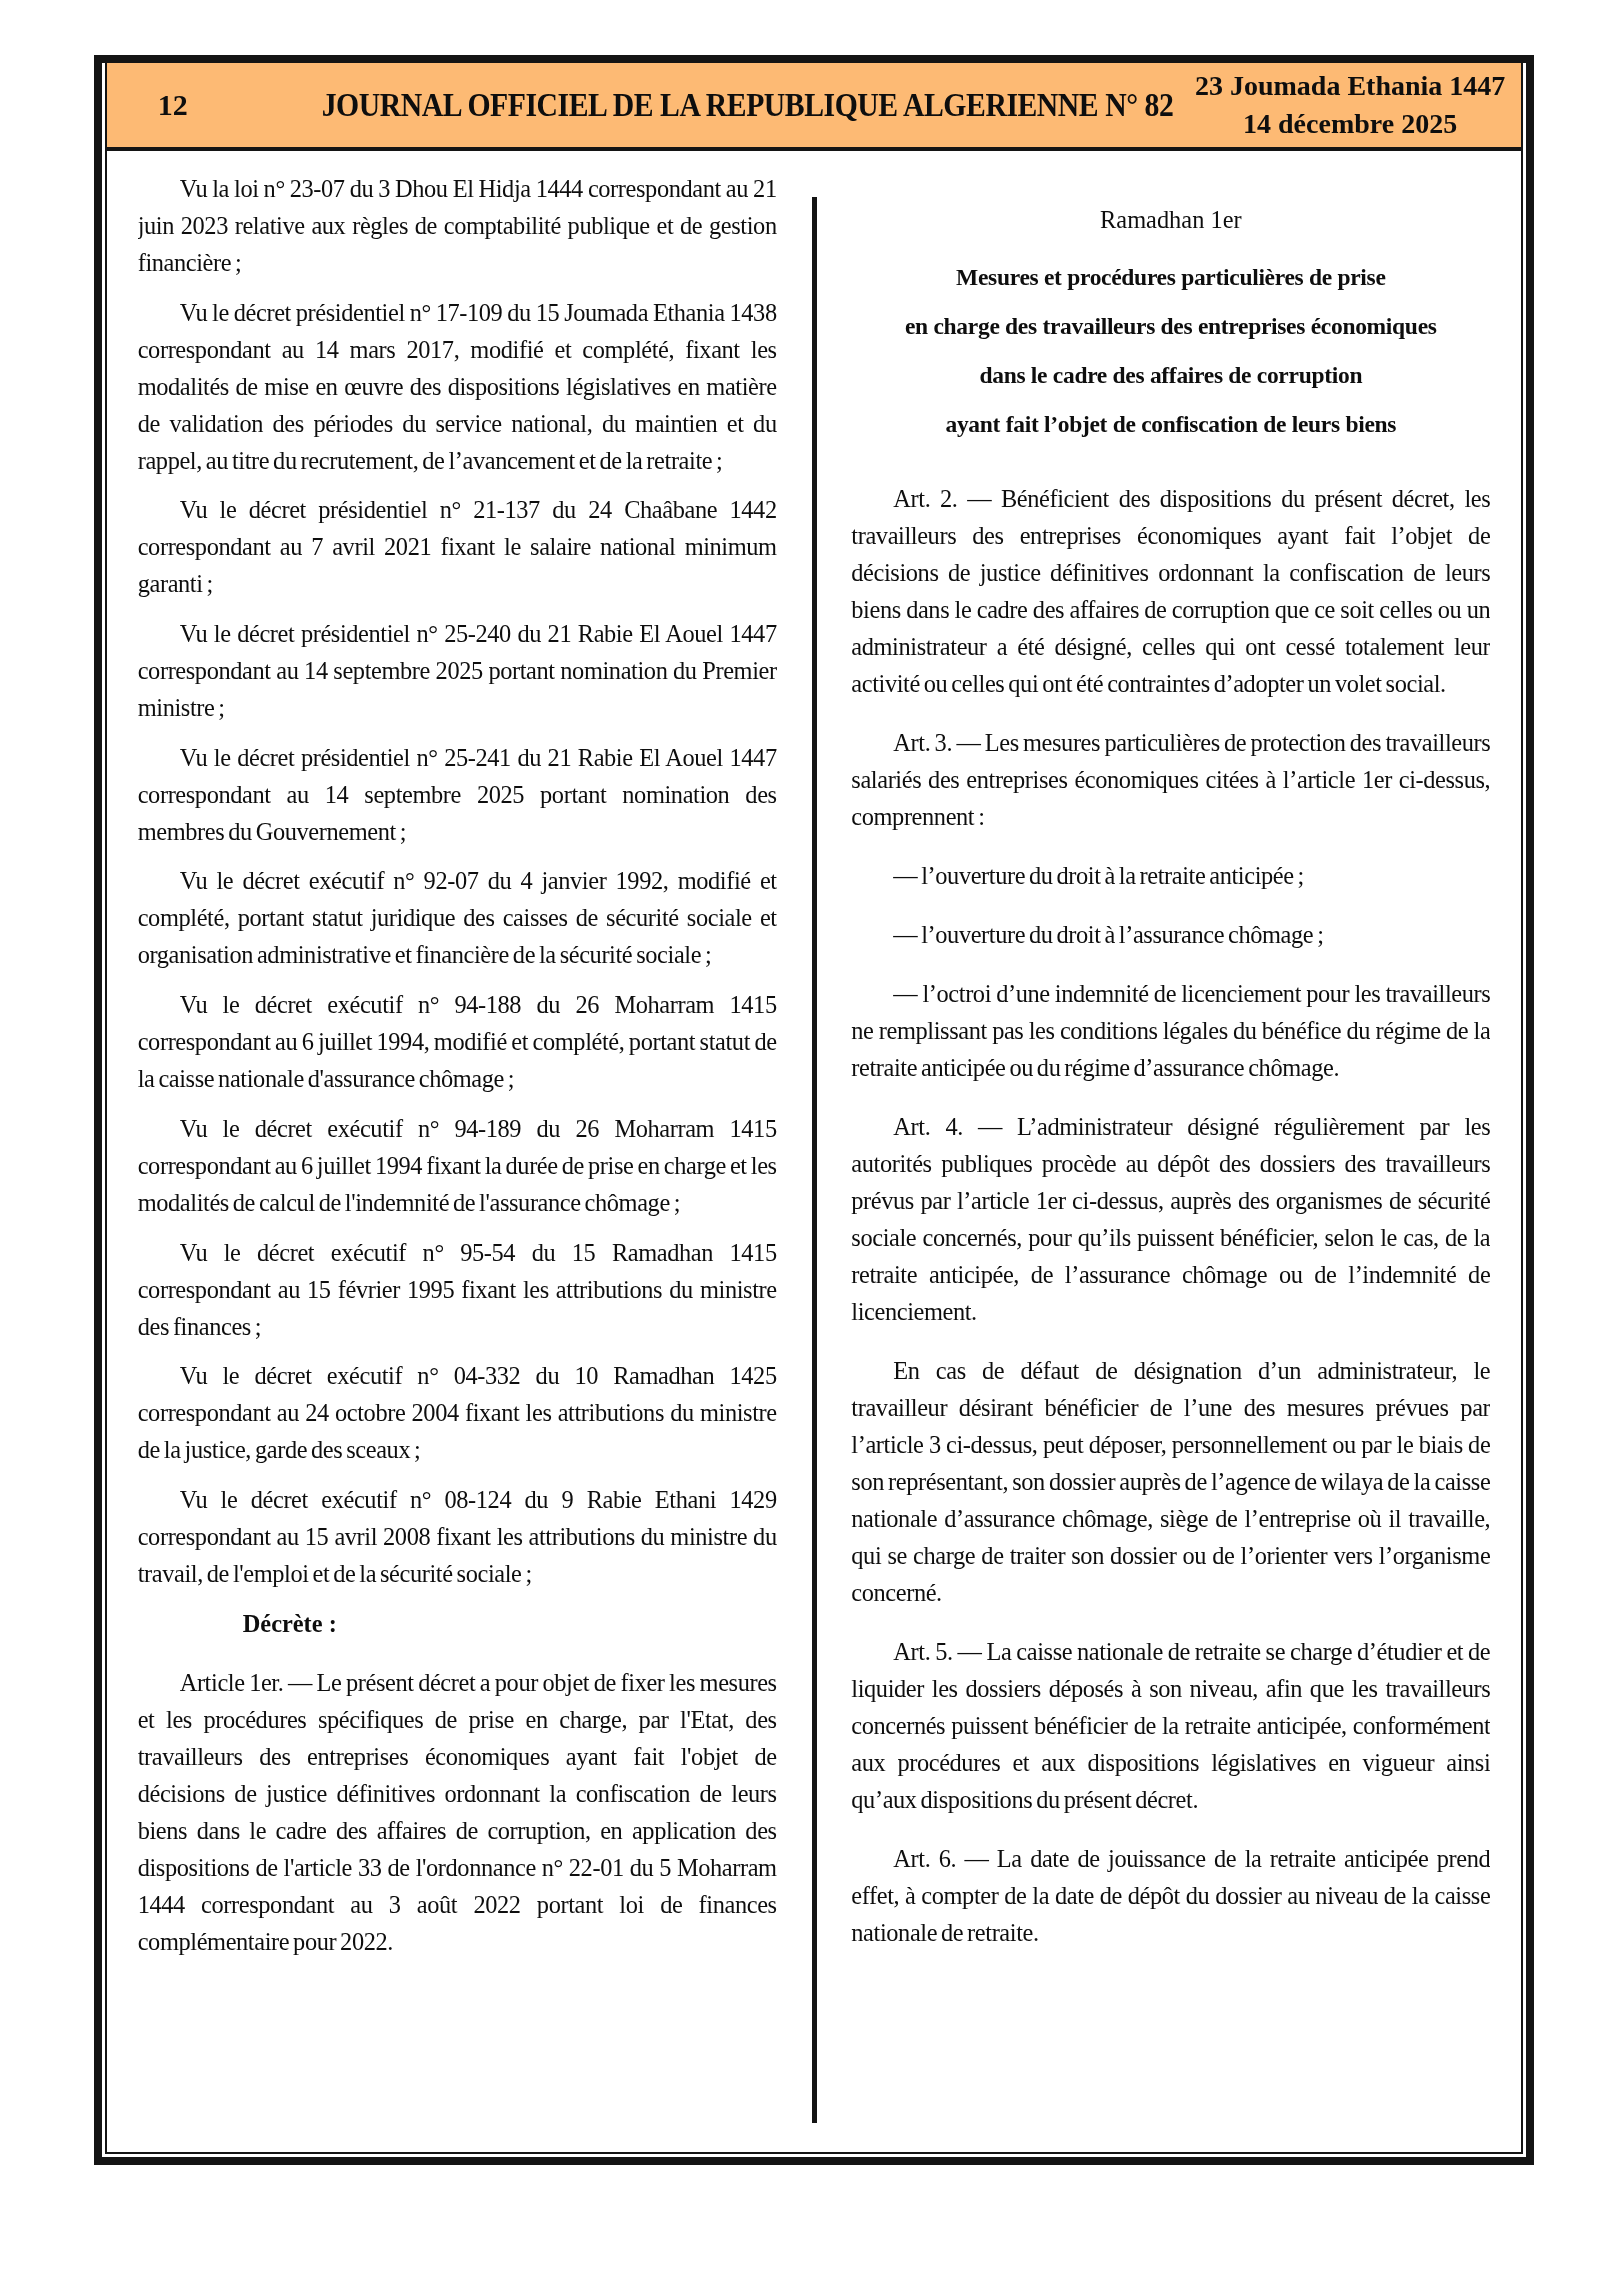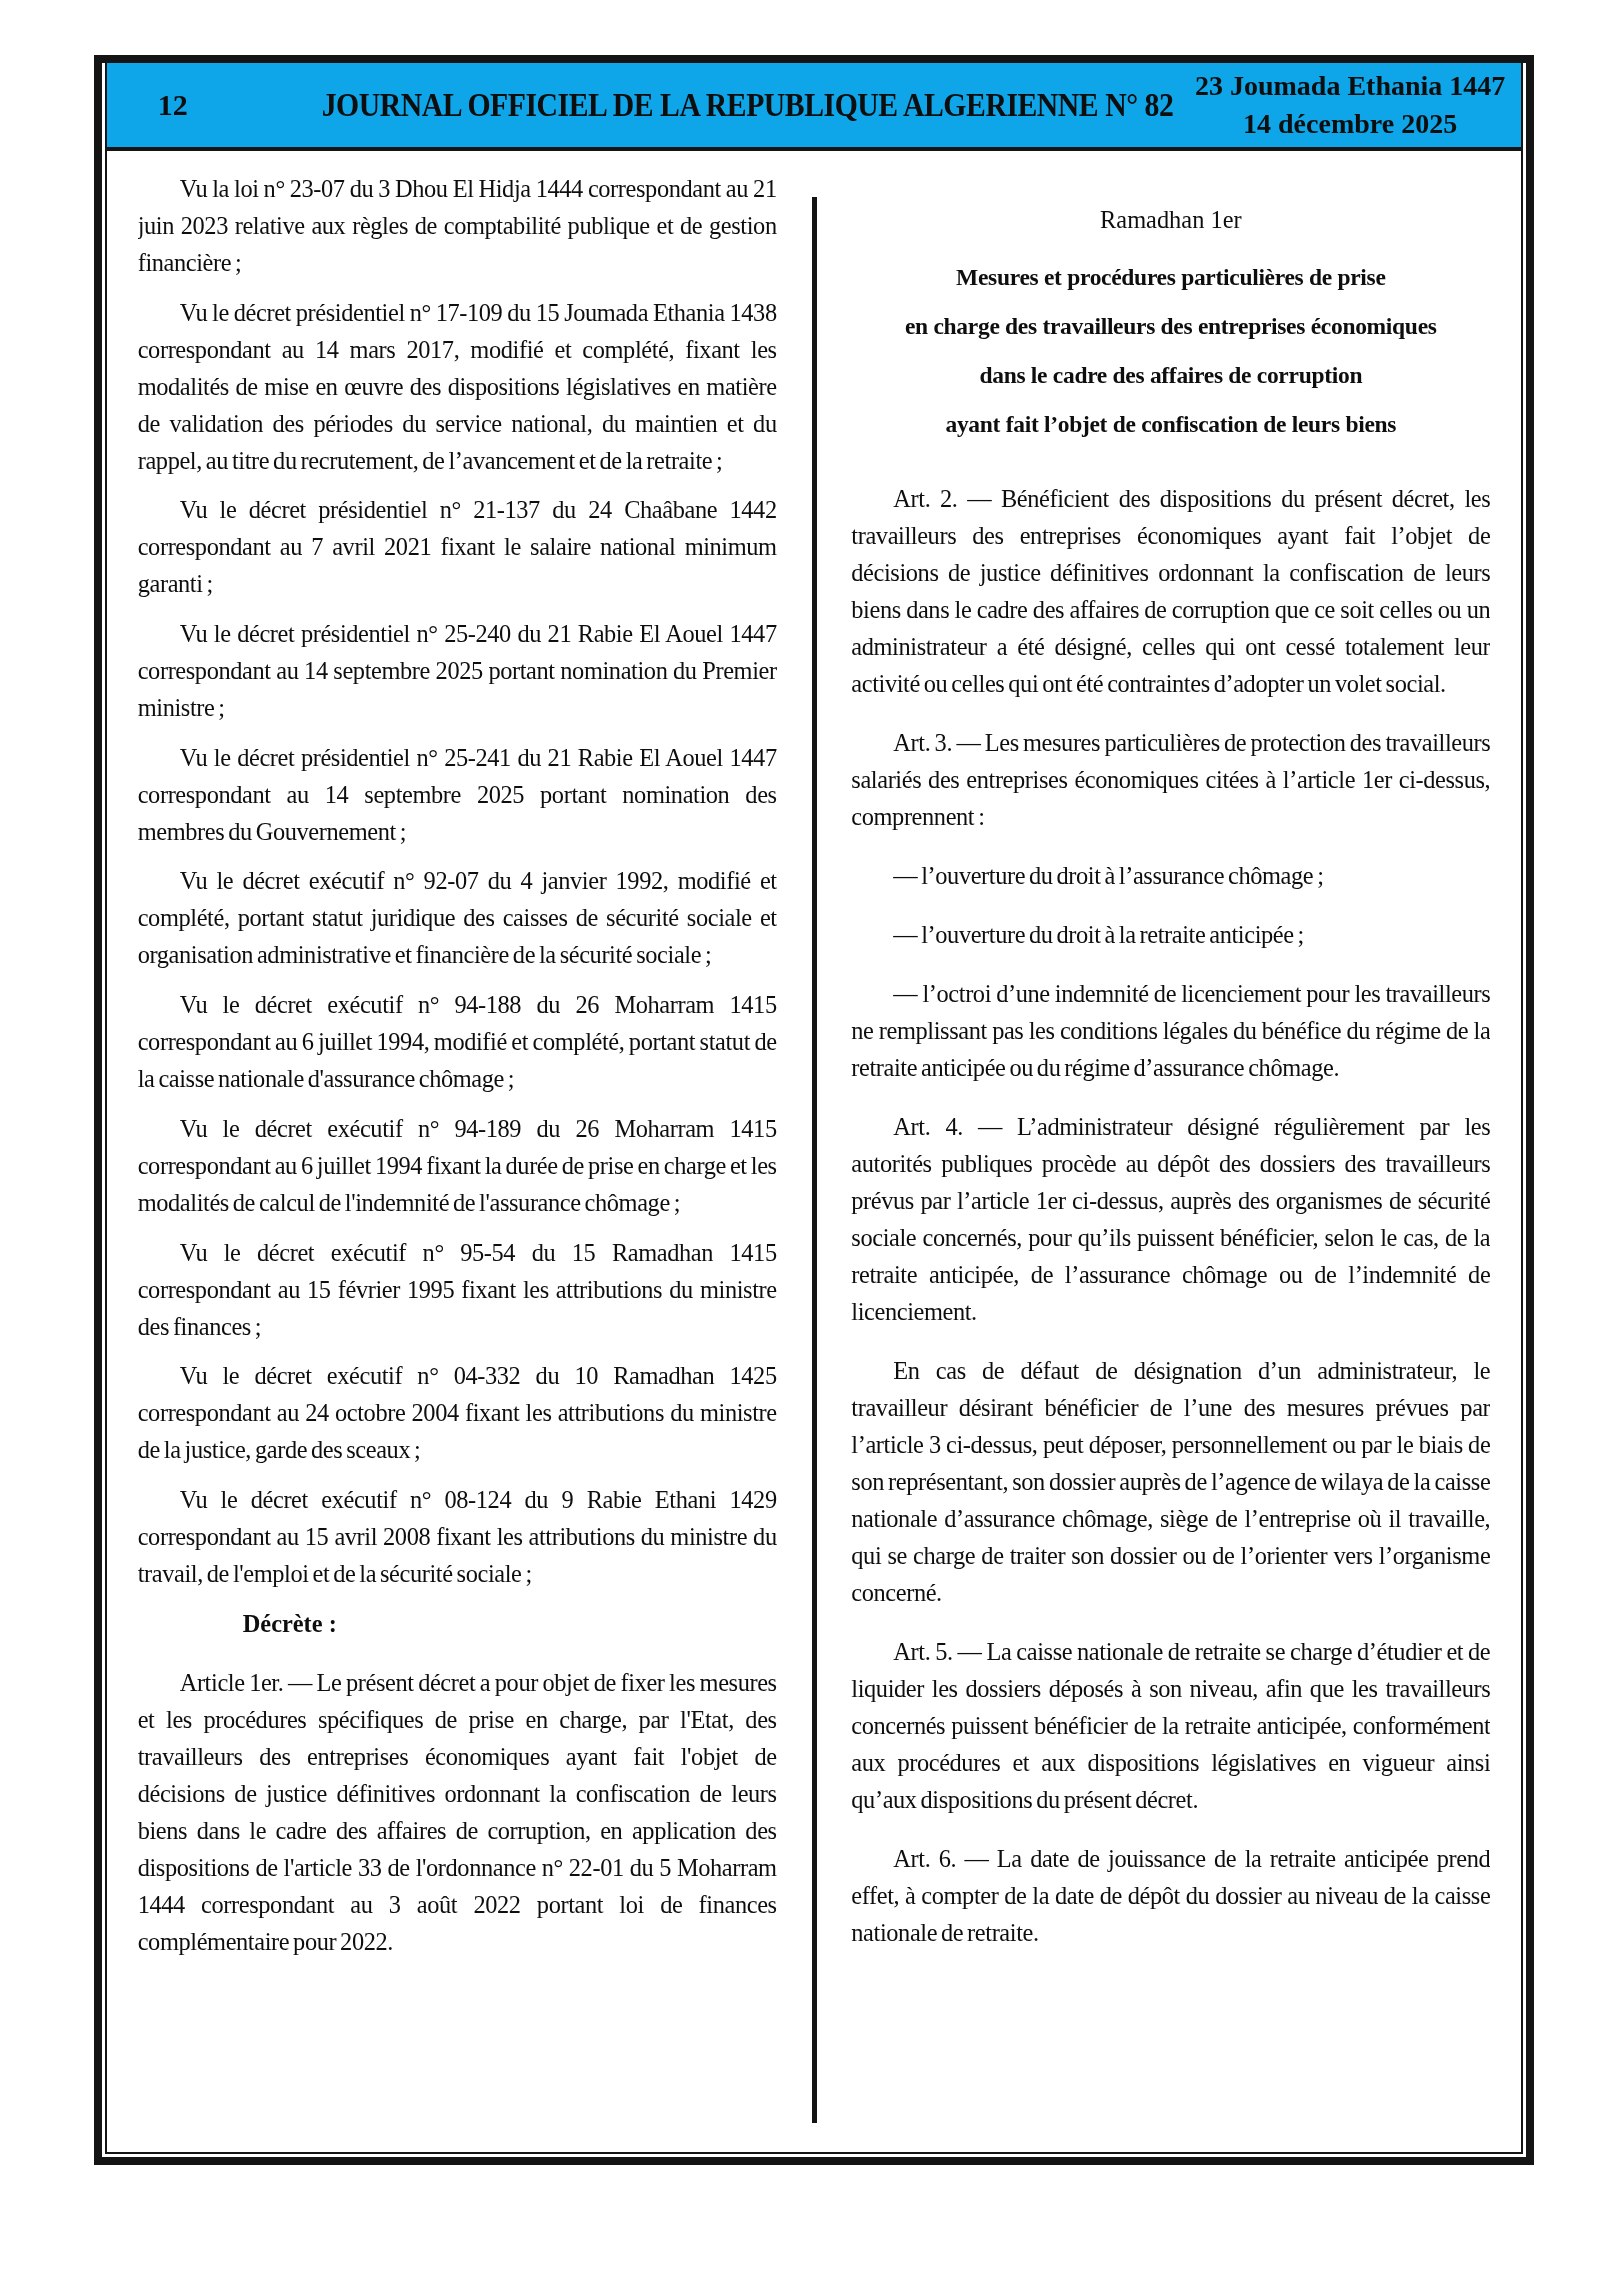--- a/index.html
+++ b/index.html
@@ -15,21 +15,21 @@
     width:1440px; height:2110px;
     border:8.1px solid #141414;
     box-sizing:border-box;
   }
   .frame-inner {
     position:absolute; left:2.7px; right:2.7px; top:0; bottom:2.7px;
     border:2.7px solid #141414; border-top:none;
   }
   .band {
     height:84px;
-    background:#0ea5e9;
+    background:#fdba74;
     border-bottom:4.5px solid #141414;
     position:relative;
     overflow:hidden;
   }
   .page-num {
     position:absolute; left:51px; top:50%;
     transform:translateY(-50%);
     font-weight:bold; font-size:30px;
   }
   .jtitle-wrap {
@@ -127,22 +127,22 @@
       <div class="col col-right">
         <p class="chapter">Ramadhan 1er</p>
         <div class="c-title">
           <div class="c-title-line">Mesures et procédures particulières de prise</div>
           <div class="c-title-line">en charge des travailleurs des entreprises économiques</div>
           <div class="c-title-line">dans le cadre des affaires de corruption</div>
           <div class="c-title-line">ayant fait l’objet de confiscation de leurs biens</div>
         </div>
         <p class="para art">Art. 2. — Bénéficient des dispositions du présent décret, les travailleurs des entreprises économiques ayant fait l’objet de décisions de justice définitives ordonnant  la confiscation de leurs  biens dans le cadre des affaires de corruption que ce soit celles ou un administrateur a été désigné, celles qui ont cessé totalement leur activité ou celles qui ont été contraintes d’adopter un volet social.</p>
         <p class="para art">Art. 3. — Les mesures particulières de protection des travailleurs salariés des entreprises économiques citées à l’article 1er ci-dessus, comprennent :</p>
+        <p class="para art">— l’ouverture du droit à la retraite anticipée ;</p>
         <p class="para art">— l’ouverture du droit à l’assurance chômage ;</p>
-        <p class="para art">— l’ouverture du droit à la retraite anticipée ;</p>
         <p class="para art">— l’octroi d’une indemnité de licenciement pour les travailleurs ne remplissant pas les conditions légales du bénéfice du régime de la retraite anticipée ou du régime d’assurance chômage.</p>
         <p class="para art">Art. 4. — L’administrateur désigné régulièrement par les autorités publiques procède au dépôt des dossiers des travailleurs prévus par l’article 1er ci-dessus, auprès des organismes de sécurité sociale concernés, pour qu’ils puissent bénéficier, selon le cas, de la retraite anticipée, de l’assurance chômage ou de l’indemnité de licenciement.</p>
         <p class="para art">En cas de défaut de désignation d’un administrateur, le travailleur désirant bénéficier de l’une des mesures prévues par l’article 3 ci-dessus, peut déposer, personnellement ou par le biais de son représentant, son dossier auprès de l’agence de wilaya de la caisse nationale d’assurance chômage, siège de l’entreprise où il travaille, qui se charge de traiter son dossier ou de l’orienter vers l’organisme concerné.</p>
         <p class="para art">Art. 5. — La caisse nationale de retraite se charge d’étudier et de liquider les dossiers déposés à son niveau, afin que les travailleurs concernés puissent bénéficier de la retraite anticipée, conformément aux procédures et aux dispositions législatives en vigueur ainsi qu’aux dispositions du présent décret.</p>
         <p class="para art last">Art. 6. — La date de jouissance de la retraite anticipée prend effet, à compter de la date de dépôt du dossier au niveau de la caisse nationale de retraite.</p>
       </div>
     </div>
 
   </div>
 </div>

